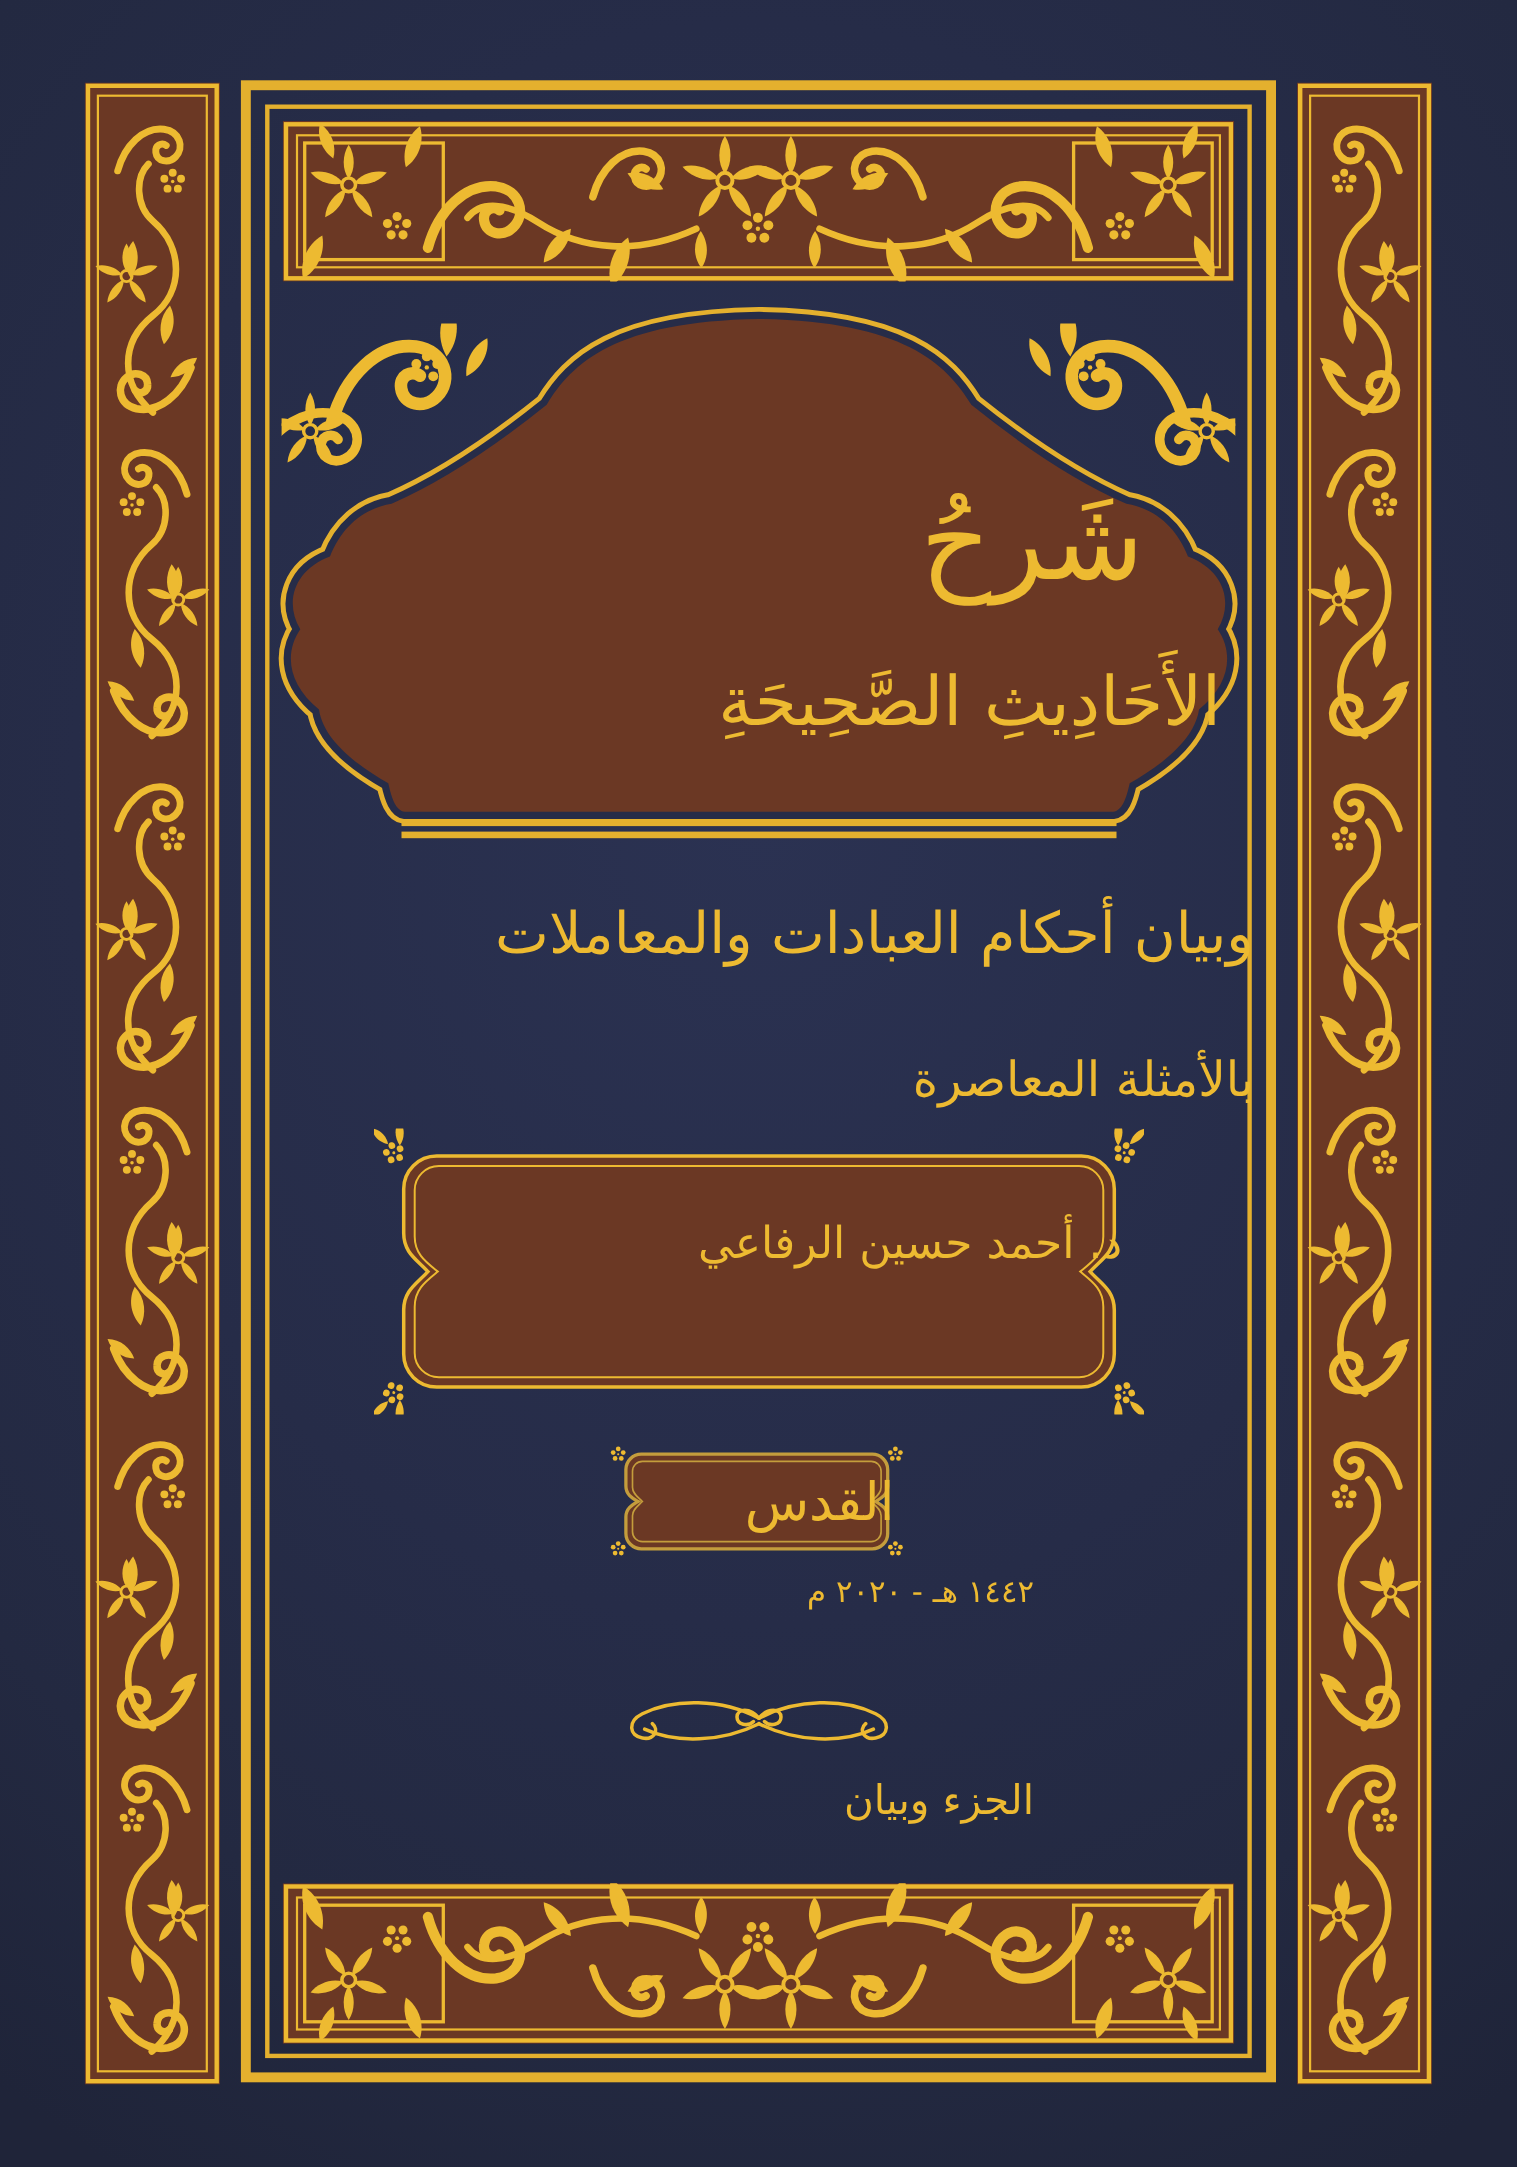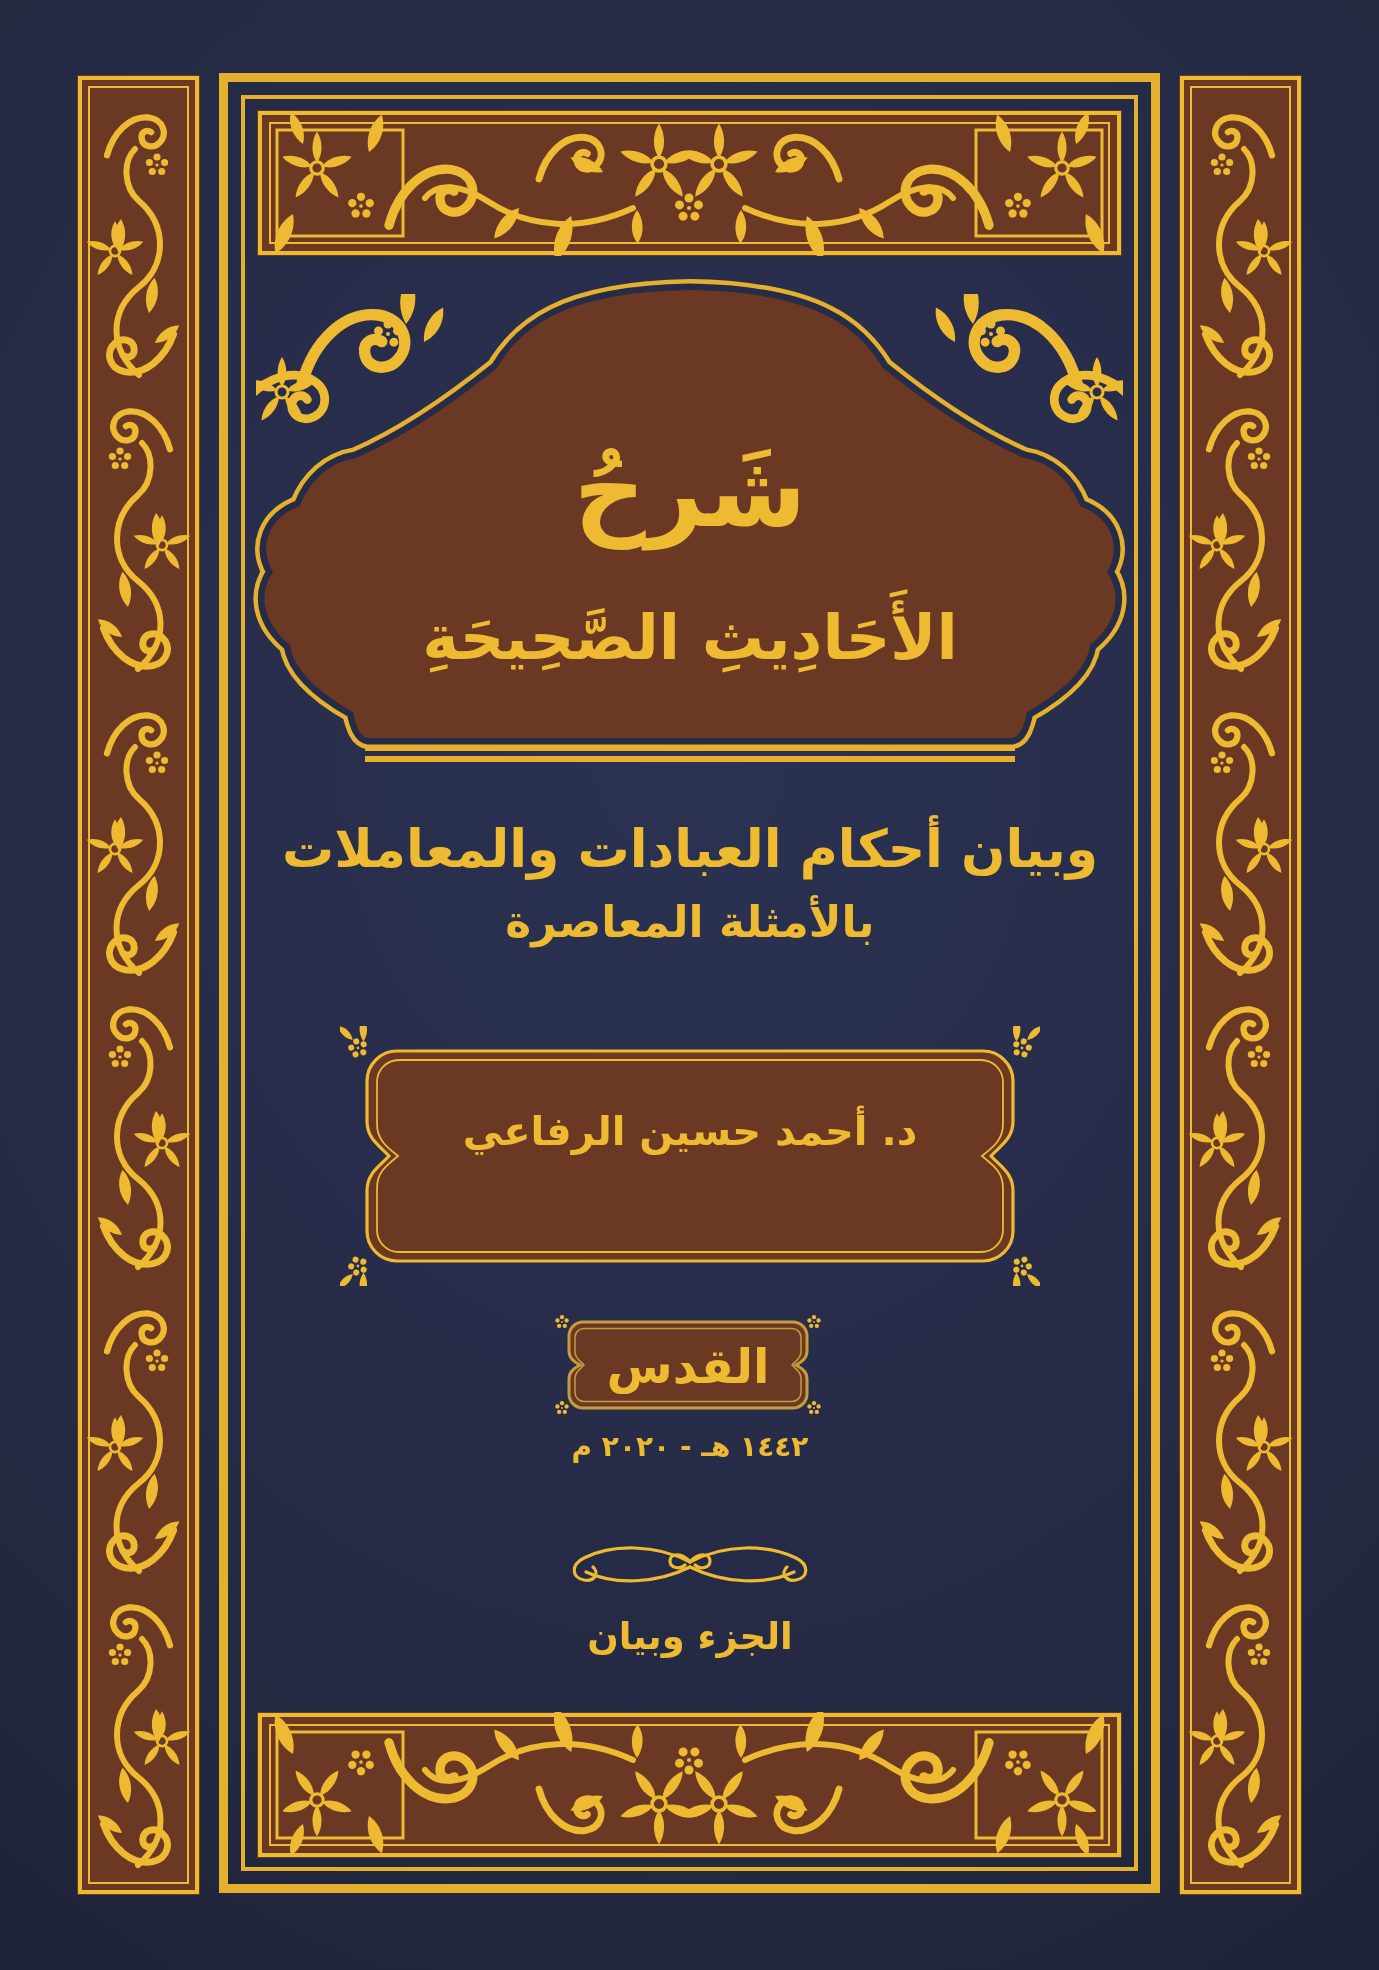--- a/index.html
+++ b/index.html
@@ -7,22 +7,21 @@
     position:relative;
     width:1379px;height:1970px;
     overflow:hidden;
     background:
       radial-gradient(ellipse 1200px 1400px at 50% 38%, #2b3252 0%, #262c48 52%, #232941 78%, #1f2439 100%);
     font-family:"DejaVu Sans", sans-serif;
   }
   .abs{position:absolute;}
   .gold-text{
     color:#edba31;
-    font-weight:bold;
-    text-align:center;
+    font-weight:normal;
     direction:rtl;
     line-height:1.35;
   }
   .frame-outer{
     left:219px;top:73px;width:923px;height:1802px;
     border:9px solid #e4b02e;
   }
   .frame-inner{
     left:241px;top:95px;width:889px;height:1768px;
     border:4px solid #e4b02e;
@@ -162,21 +161,21 @@
       <path d="M458,460 L136,460 C128,459 124,448 121,434 C96,420 62,396 58,367 C30,344 26,316 41,294 C26,269 36,240 68,228 C78,202 98,184 124,180 Q188,152 265,90 C288,52 328,14 458,12 C588,14 628,52 651,90 Q728,152 792,180 C818,184 838,202 848,228 C880,240 890,269 875,294 C890,316 886,344 858,367 C854,396 820,420 795,434 C792,448 788,459 780,460 Z" fill="#6b3824" stroke="none"></path>
     </g>
   </svg>
   <div class="abs underline-thin"></div>
   <div class="abs underline-thick"></div>
 
   <div class="abs gold-text" style="left:340px;top:424px;width:700px;font-size:100px">شَرحُ</div>
   <div class="abs gold-text" style="left:270px;top:596px;width:840px;font-size:62px">الأَحَادِيثِ الصَّحِيحَةِ</div>
 
   <div class="abs gold-text" style="left:240px;top:814px;width:900px;font-size:52px">وبيان أحكام العبادات والمعاملات</div>
-  <div class="abs gold-text" style="left:240px;top:892px;width:900px;font-size:44px">بالأمثلة المعاصرة</div>
+  <div class="abs gold-text" style="left:240px;top:952px;width:900px;font-size:44px">بالأمثلة المعاصرة</div>
 
   <svg class="abs" style="left:340px;top:1026px" width="700" height="260">
     <g transform="translate(23,21)">
       <path d="M34,4 L620,4 A30,30 0 0 1 650,34 L650,74 C650,92 638,98 628,109 C638,120 650,126 650,144 L650,184 A30,30 0 0 1 620,214 L34,214 A30,30 0 0 1 4,184 L4,144 C4,126 16,120 26,109 C16,98 4,92 4,74 L4,34 A30,30 0 0 1 34,4 Z" fill="#6b3824" stroke="#edba31" stroke-width="3.2"></path>
       <path d="M36,13 L618,13 A22,22 0 0 1 640,35 L640,77 C640,93 630,100 619,109 C630,118 640,125 640,141 L640,183 A22,22 0 0 1 618,205 L36,205 A22,22 0 0 1 14,183 L14,141 C14,125 24,118 35,109 C24,100 14,93 14,77 L14,35 A22,22 0 0 1 36,13 Z" fill="none" stroke="#edba31" stroke-width="1.8"></path>
     </g>
     <use href="#minisprig" transform="translate(18,22) rotate(-15)"></use>
     <use href="#minisprig" transform="translate(682,22) rotate(15) scale(-1,1)"></use>
     <use href="#minisprig" transform="translate(18,240) rotate(195) scale(-1,1)"></use>
     <use href="#minisprig" transform="translate(682,240) rotate(165)"></use>

